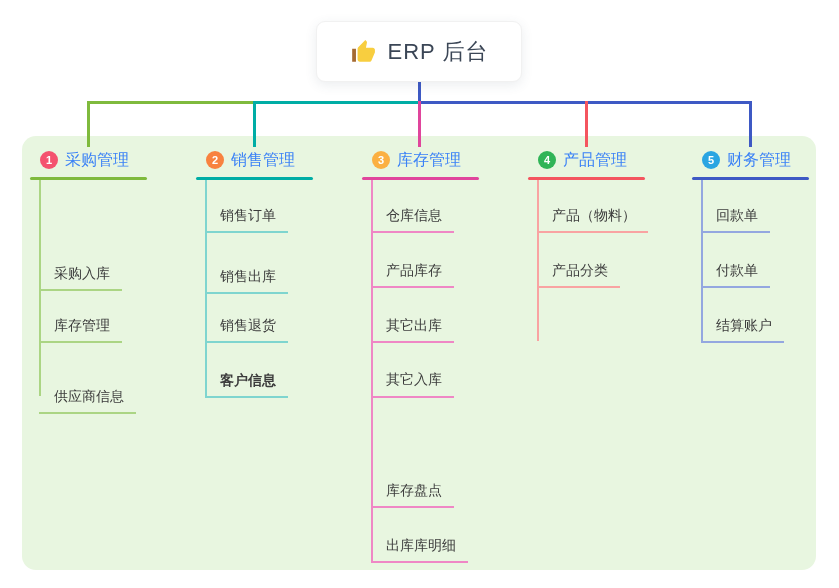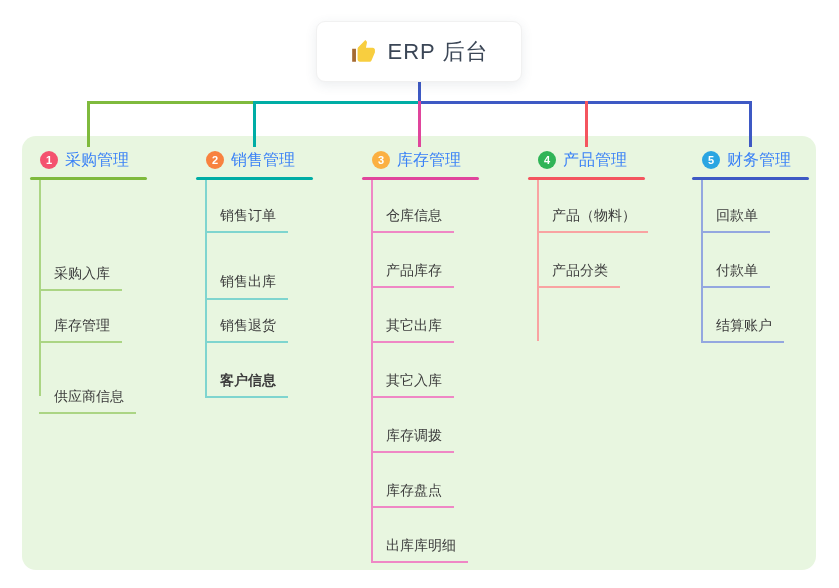--- a/index.html
+++ b/index.html
@@ -94,37 +94,36 @@
   </div>
 
   <div class="branch" id="branch-2">
     <div class="branch-title">
       <span class="badge" style="background-color: rgb(248, 130, 63);">2</span>
       <span class="branch-label">销售管理</span>
     </div>
     <div class="title-line" style="background-color: rgb(0, 173, 165);"></div>
     <div class="spine" style="height: 216px; background-color: rgb(127, 213, 207);"></div>
     <div class="child-row" style="top: 57px; border-bottom-color: rgb(127, 213, 207);"><span class="child-label">销售订单</span></div>
-    <div class="child-row" style="top: 124px; border-bottom-color: rgb(127, 213, 207); font-family: Liberation Serif, serif;"><span class="child-label">销售出库</span></div>
+    <div class="child-row" style="top: 118px; border-bottom-color: rgb(127, 213, 207);"><span class="child-label">销售出库</span></div>
     <div class="child-row" style="top: 167px; border-bottom-color: rgb(127, 213, 207);"><span class="child-label">销售退货</span></div>
     <div class="child-row" style="top: 222px; border-bottom-color: rgb(127, 213, 207); font-weight: bold;"><span class="child-label">客户信息</span></div>
   </div>
 
   <div class="branch" id="branch-3">
     <div class="branch-title">
       <span class="badge" style="background-color: rgb(251, 176, 66);">3</span>
       <span class="branch-label">库存管理</span>
     </div>
     <div class="title-line" style="background-color: rgb(224, 69, 156);"></div>
     <div class="spine" style="height: 381px; background-color: rgb(239, 135, 197);"></div>
     <div class="child-row" style="top: 57px; border-bottom-color: rgb(239, 135, 197);"><span class="child-label">仓库信息</span></div>
     <div class="child-row" style="top: 112px; border-bottom-color: rgb(239, 135, 197);"><span class="child-label">产品库存</span></div>
     <div class="child-row" style="top: 167px; border-bottom-color: rgb(239, 135, 197);"><span class="child-label">其它出库</span></div>
-    <div class="child-row" style="top: 222px; border-bottom-color: rgb(239, 135, 197);"><span class="child-label">其它入库</span></div>
-    <div class="child-row" style="top: 277px; border-bottom-color: rgb(239, 135, 197);"><span class="child-label">库存调拨</span></div>
+    <div class="child-row" style="top: 222px; border-bottom-color: rgb(239, 135, 197); font-family: Liberation Serif, serif;"><span class="child-label">其它入库</span></div>
     <div class="child-row" style="top: 332px; border-bottom-color: rgb(239, 135, 197);"><span class="child-label">库存盘点</span></div>
     <div class="child-row" style="top: 387px; border-bottom-color: rgb(239, 135, 197);"><span class="child-label">出库库明细</span></div>
   </div>
 
   <div class="branch" id="branch-4">
     <div class="branch-title">
       <span class="badge" style="background-color: rgb(48, 180, 87);">4</span>
       <span class="branch-label">产品管理</span>
     </div>
     <div class="title-line" style="background-color: rgb(244, 85, 95);"></div>

